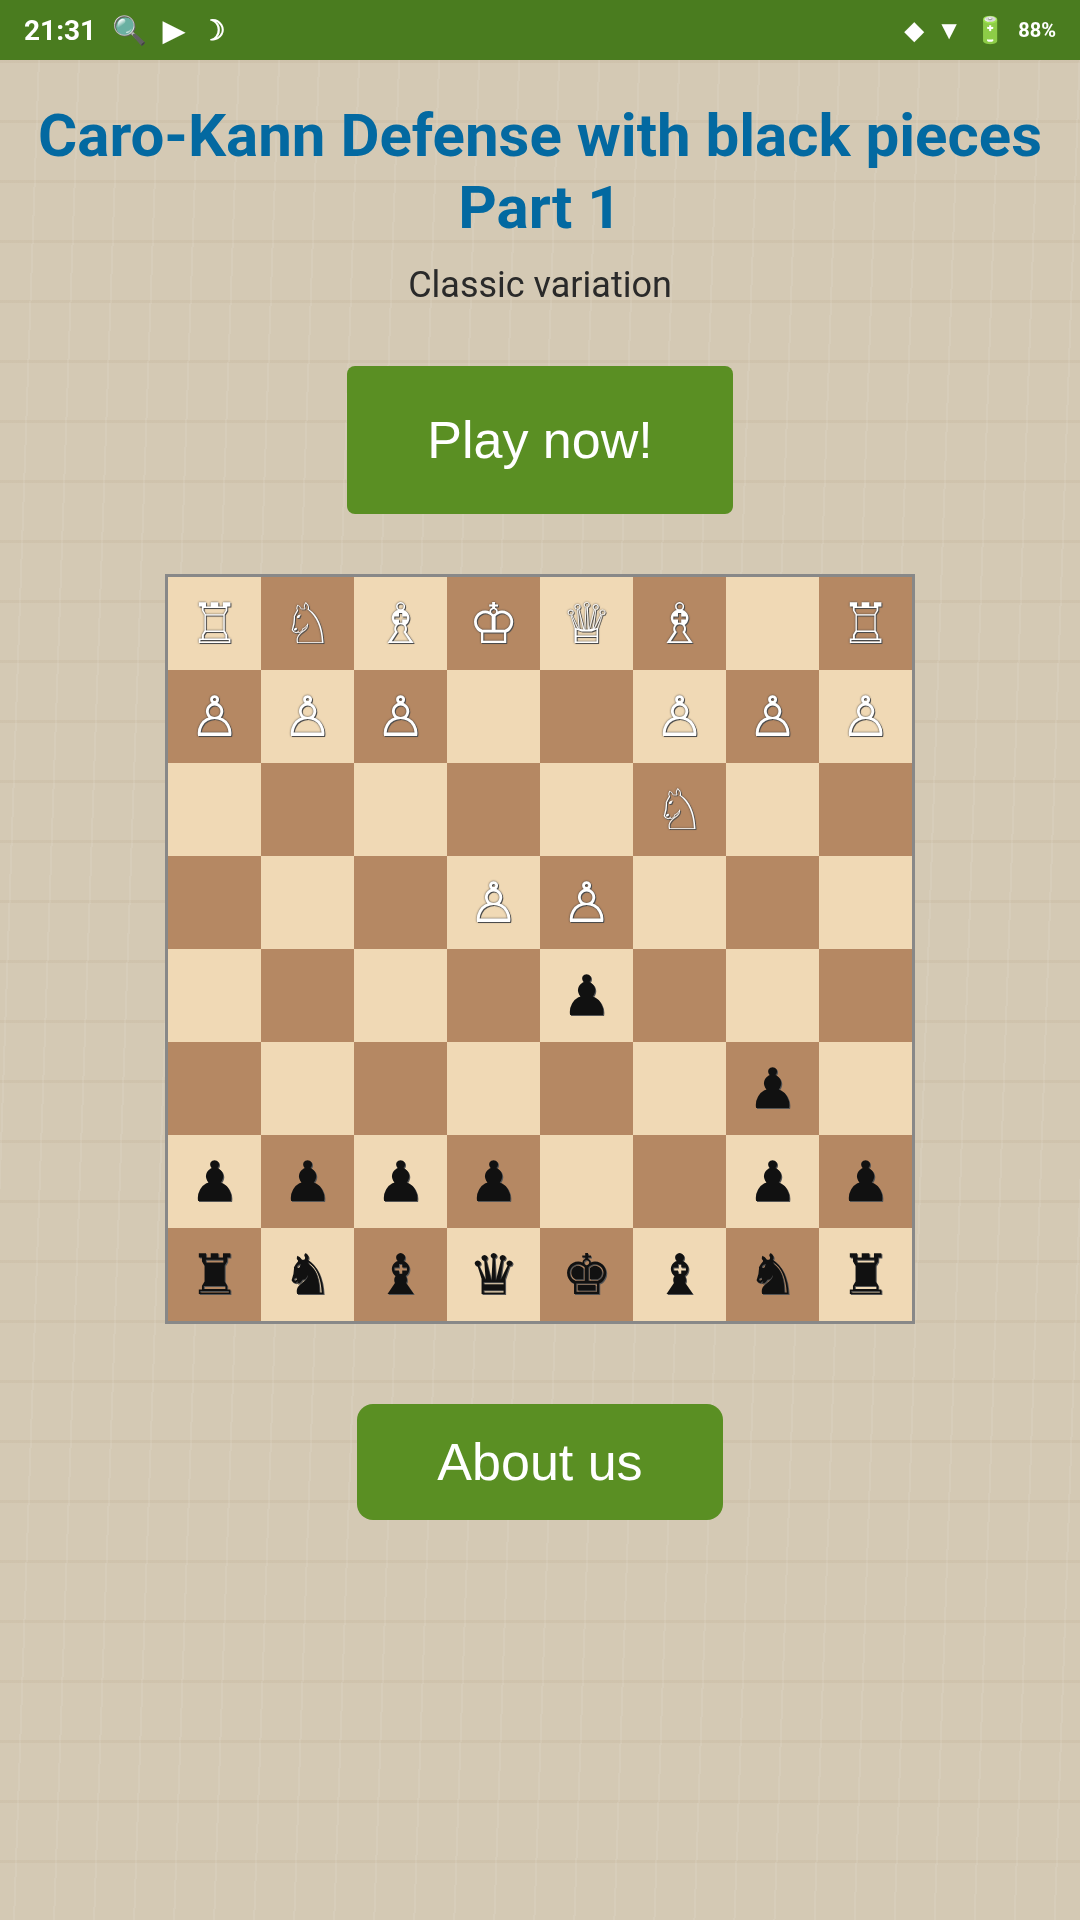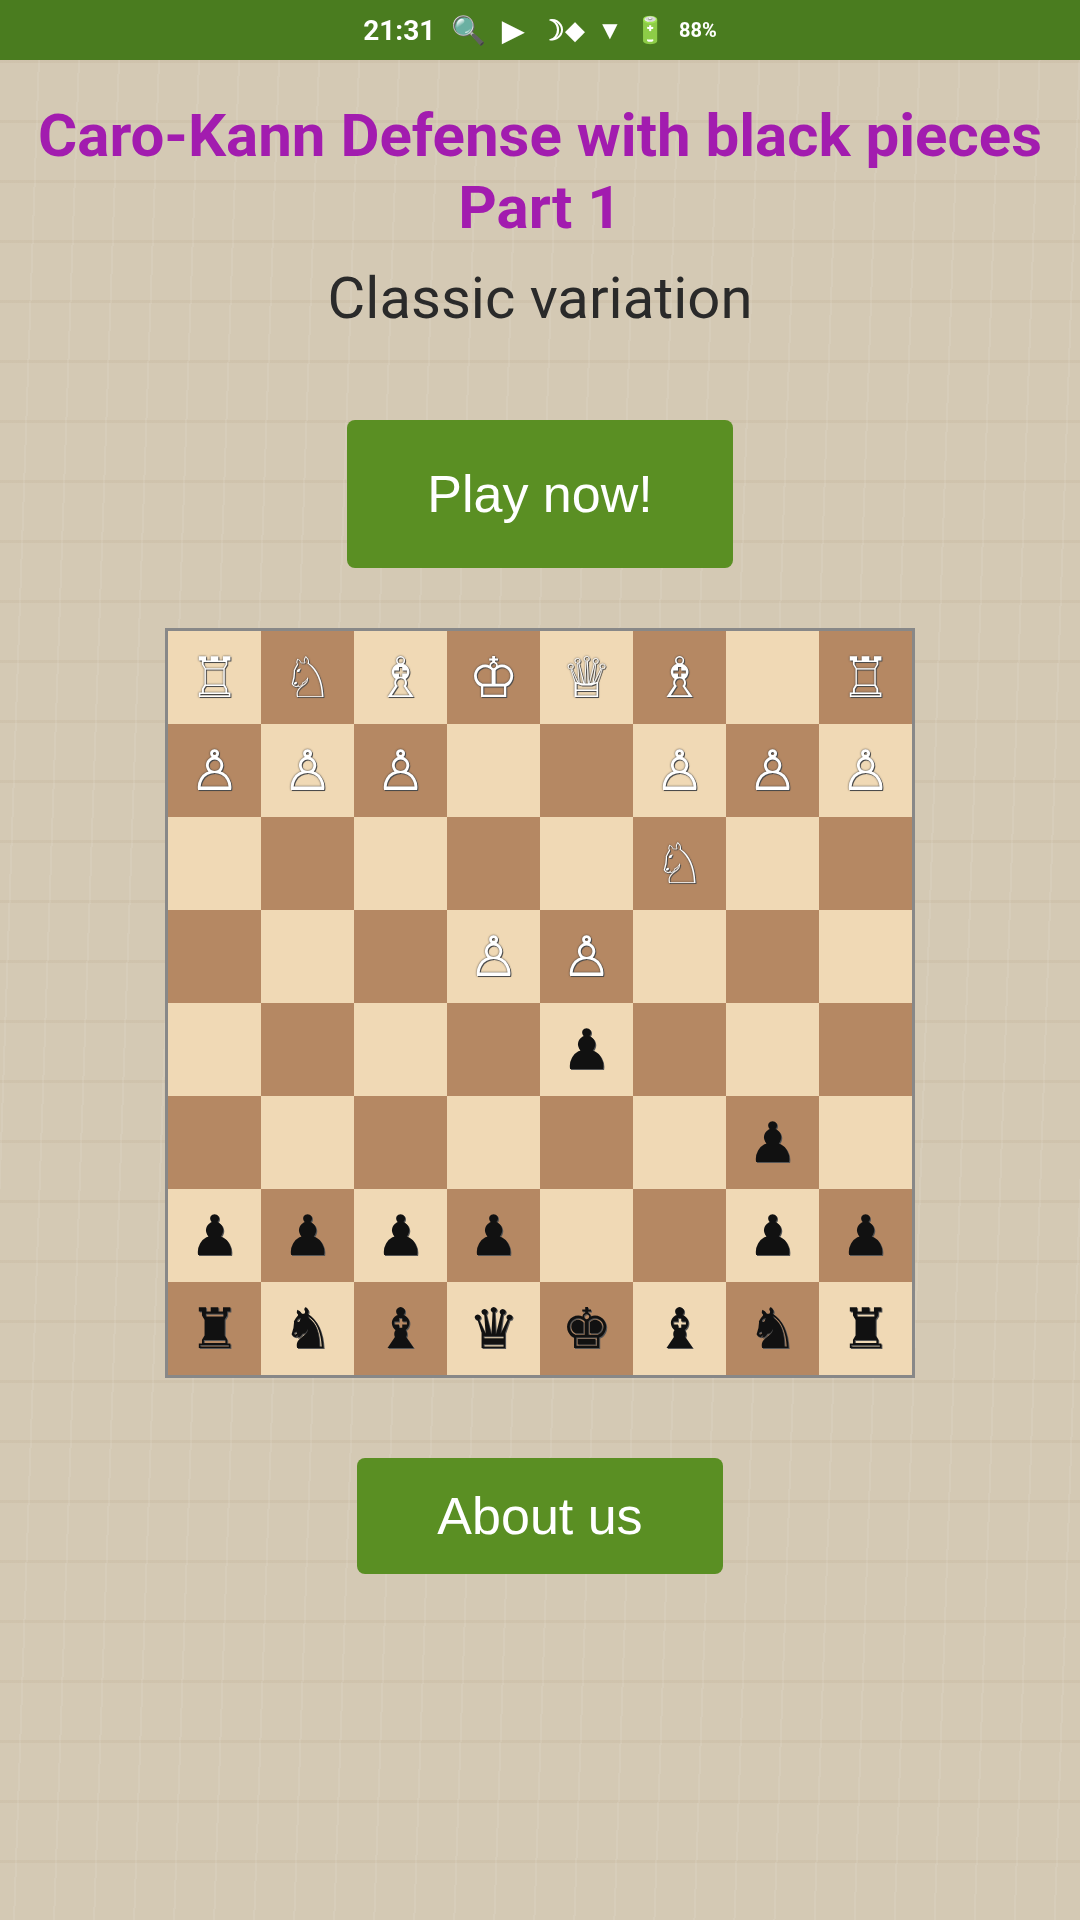--- a/index.html
+++ b/index.html
@@ -27,21 +27,21 @@
       position: relative;
     }
 
     
     .status-bar {
       width: 100%;
       height: 60px;
       background-color: #4a7c1f;
       display: flex;
       align-items: center;
-      justify-content: center;
+      justify-content: space-between;
       padding: 0 24px;
       flex-shrink: 0;
     }
 
     .status-left {
       display: flex;
       align-items: center;
       gap: 16px;
       color: white;
       font-size: 28px;
@@ -62,31 +62,31 @@
       flex: 1;
       display: flex;
       flex-direction: column;
       align-items: center;
       padding: 40px 20px 60px;
     }
 
     .title {
       font-size: 60px;
       font-weight: bold;
-      color: #a21caf;
+      color: #0369a1;
       text-align: center;
       line-height: 1.2;
       margin-bottom: 20px;
     }
 
     .subtitle {
-      font-size: 58px;
+      font-size: 36px;
       color: #2a2a2a;
       text-align: right;
-      margin-bottom: 88px;
+      margin-bottom: 60px;
     }
 
     .play-button {
       background-color: #5a8f23;
       color: white;
       border: none;
       border-radius: 8px;
       padding: 44px 80px;
       font-size: 52px;
       font-weight: 500;
@@ -120,21 +120,21 @@
     }
 
     .cell.light { background-color: #f0d9b5; }
     .cell.dark  { background-color: #b58863; }
 
     
     .about-button {
       background-color: #5a8f23;
       color: white;
       border: none;
-      border-radius: 8px;
+      border-radius: 16px;
       padding: 28px 80px;
       font-size: 52px;
       font-weight: 500;
       cursor: pointer;
       min-width: 360px;
     }
 
     
     .battery-text {
       font-size: 20px;

